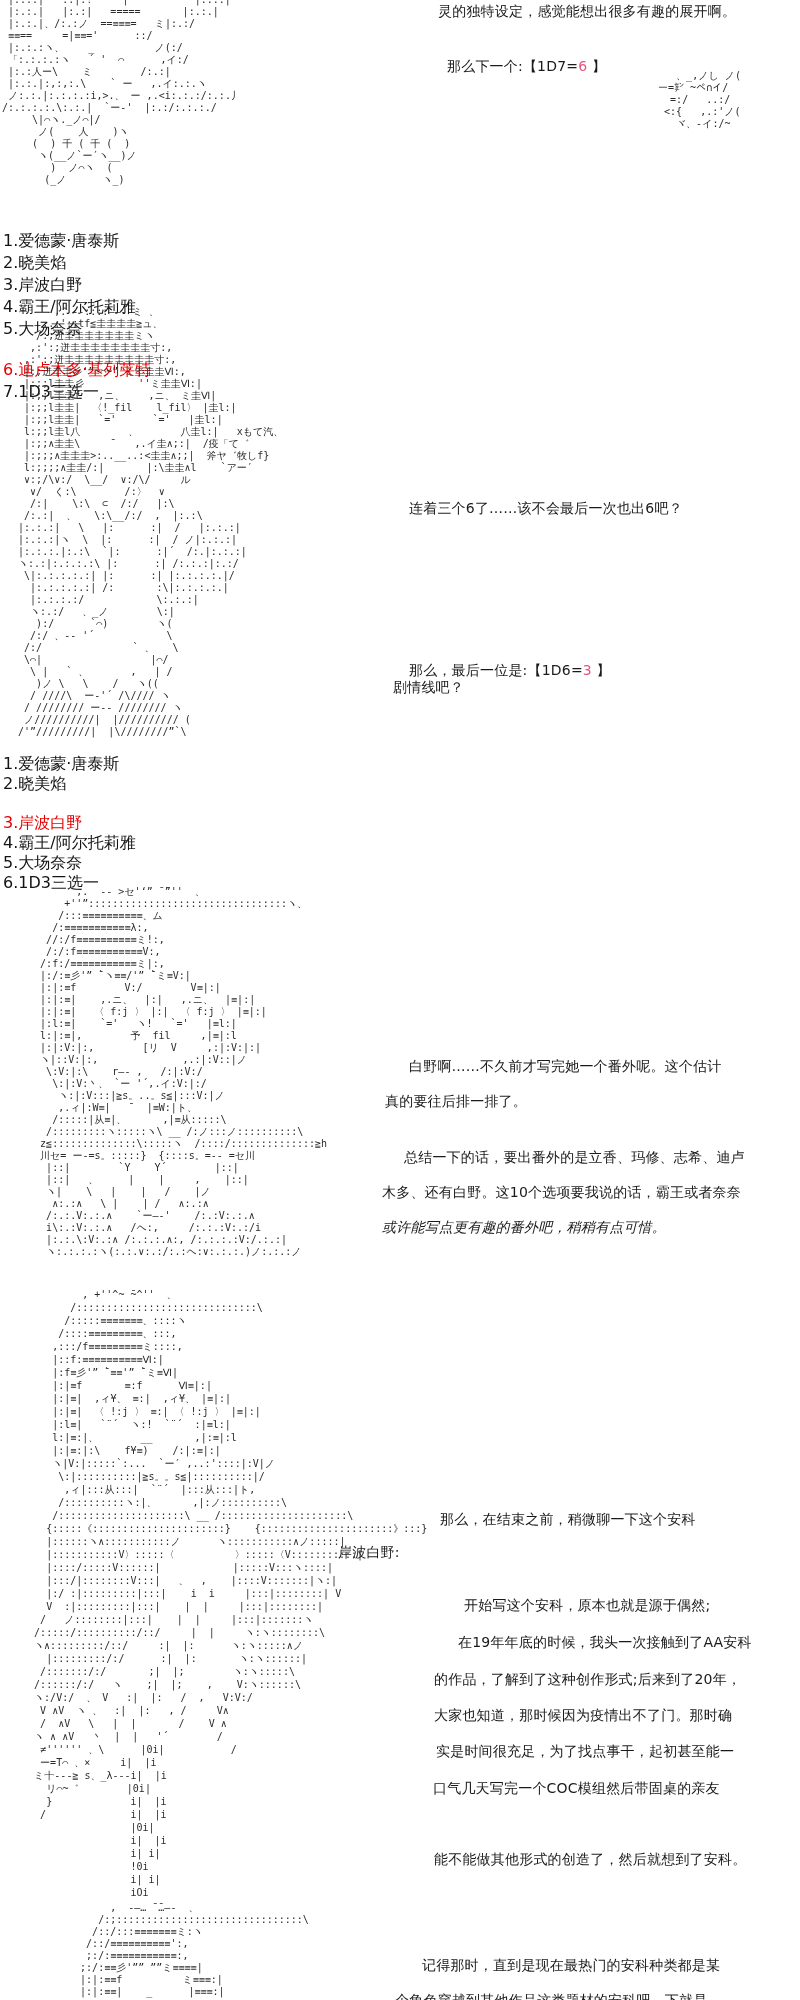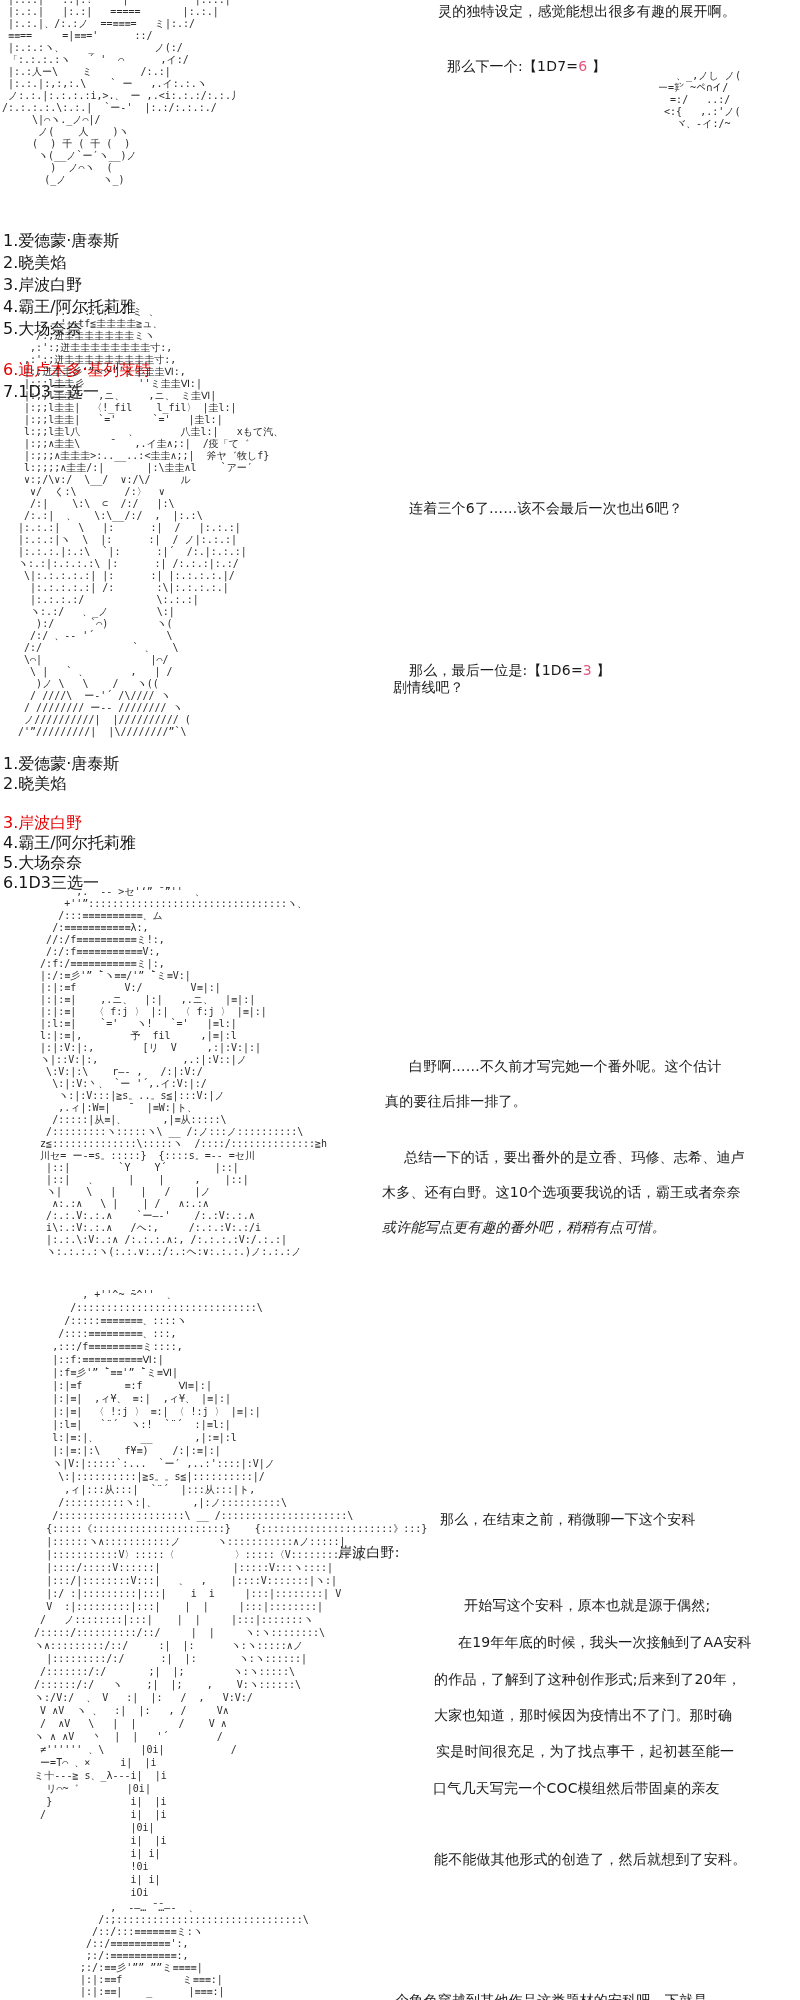--- a/index.html
+++ b/index.html
@@ -211,15 +211,16 @@
 
   <pre class="aa" style="left:56px; top:1902px;">         ,  -―… ̄ ̄…―-  、
        /:;:::::::::::::::::::::::::::::::\
       /::/:::≡≡≡≡≡≡≡ミ:ヽ
      /::/≡≡≡≡≡≡≡≡≡≡':,
      ;:/:≡≡≡≡≡≡≡≡≡≡≡:,
     ;:/:≡≡彡'”” ””ミ≡≡≡≡|
     |:|:≡≡f          ミ≡≡≡:|
     |:|:≡≡|    _      |≡≡≡:|</pre>
 
+  <div class="txt" style="left:422px; top:1957px;">记得那时，直到是现在最热门的安科种类都是某</div>
   <div class="txt" style="left:395px; top:1992px;">个角色穿越到其他作品这类题材的安科吧，下就是</div>
 
 </div>
 
 </body></html>

